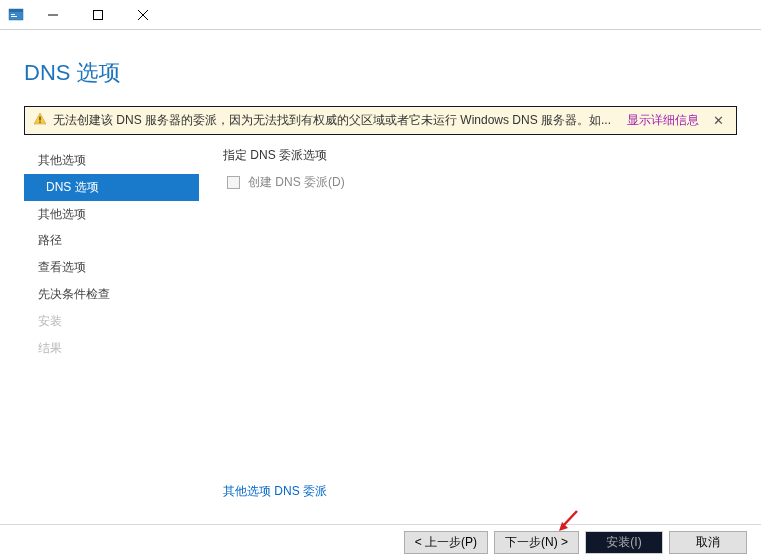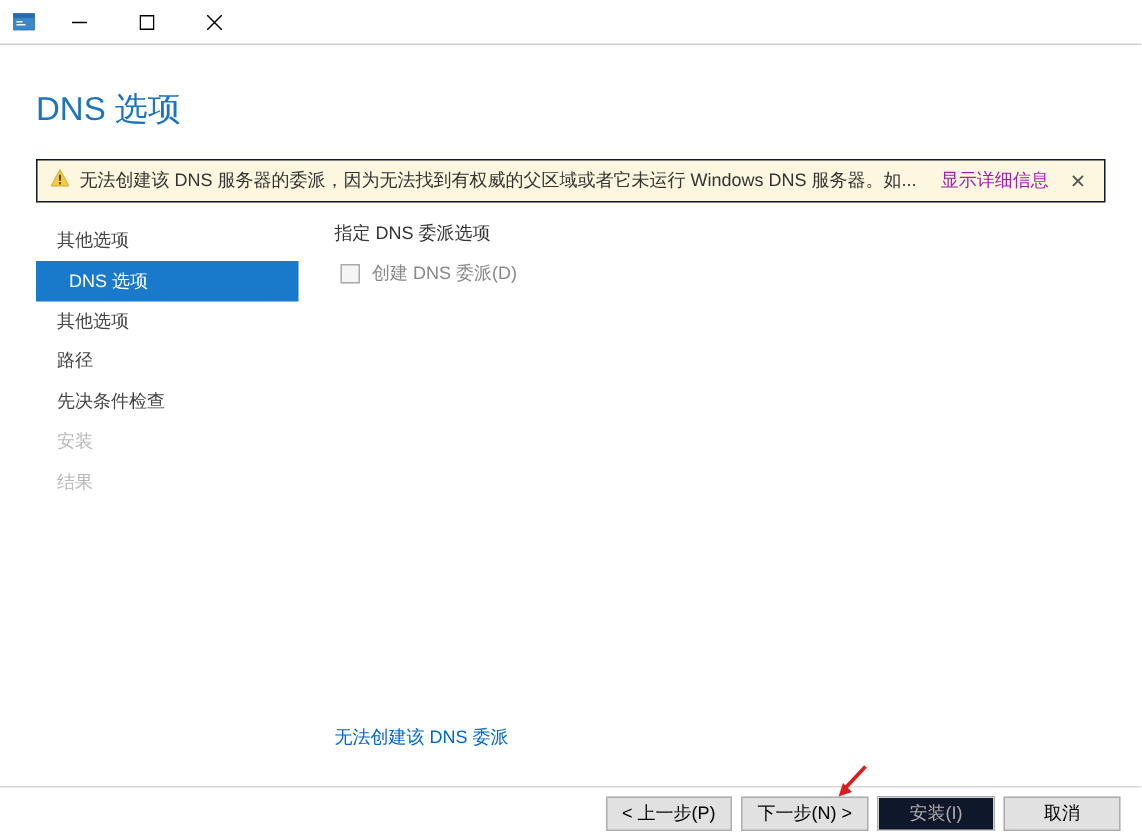--- a/index.html
+++ b/index.html
@@ -238,31 +238,32 @@
   <span class="warning-link">显示详细信息</span>
   <span class="warning-close">✕</span>
 </div>
 
 <div class="content-area">
   <div class="sidebar">
     <div class="sidebar-item">其他选项</div>
     <div class="sidebar-item active">DNS 选项</div>
     <div class="sidebar-item">其他选项</div>
     <div class="sidebar-item">路径</div>
+    <div class="sidebar-item">查看选项</div>
     <div class="sidebar-item">先决条件检查</div>
     <div class="sidebar-item disabled">安装</div>
     <div class="sidebar-item disabled">结果</div>
   </div>
   <div class="main-panel">
     <div class="section-label">指定 DNS 委派选项</div>
     <div class="checkbox-row">
       <div class="checkbox"></div>
       <span class="checkbox-label">创建 DNS 委派(D)</span>
     </div>
-    <div class="learn-more-link">无法创建该 DNS 委派</div>
+    <div class="learn-more-link">其他选项 DNS 委派</div>
   </div>
 </div>
 
 <div class="button-bar">
   <button class="wizard-btn">&lt; 上一步(P)</button>
   <button class="wizard-btn">下一步(N) &gt;</button>
   <button class="wizard-btn disabled">安装(I)</button>
   <button class="wizard-btn">取消</button>
 </div>
 

